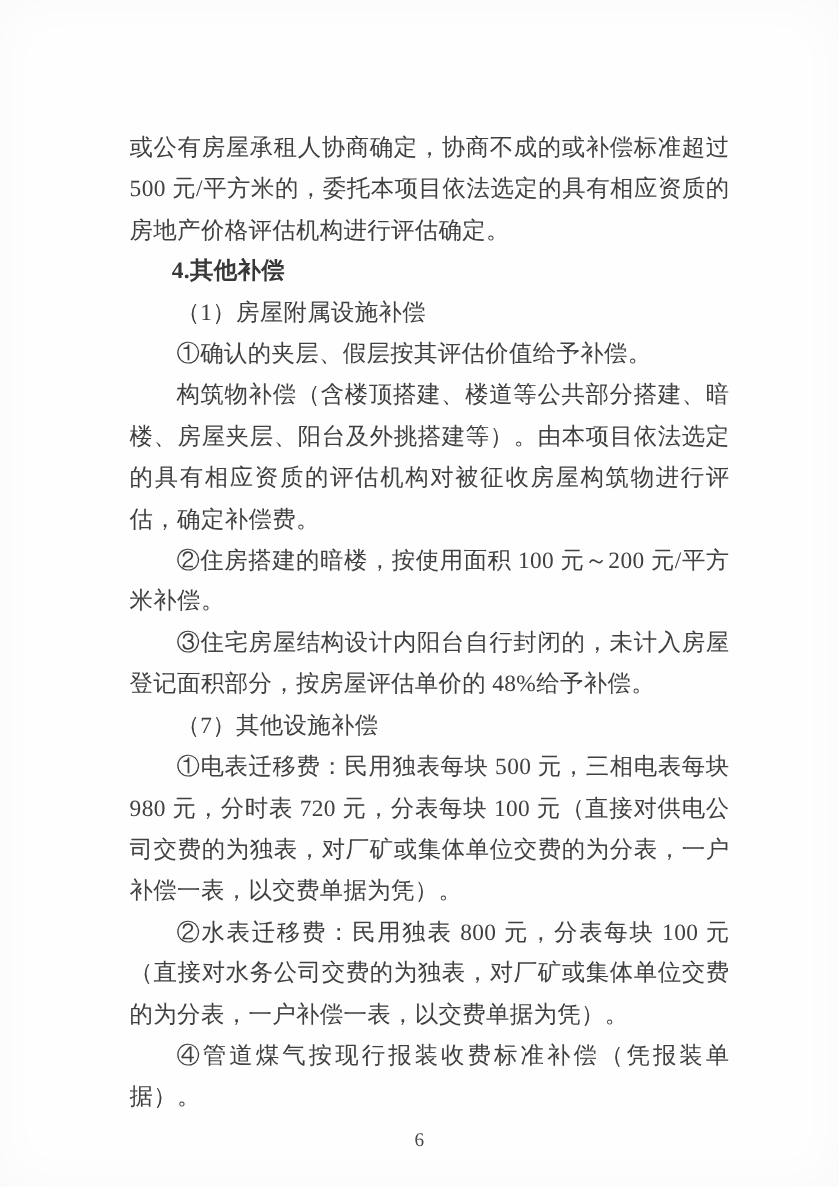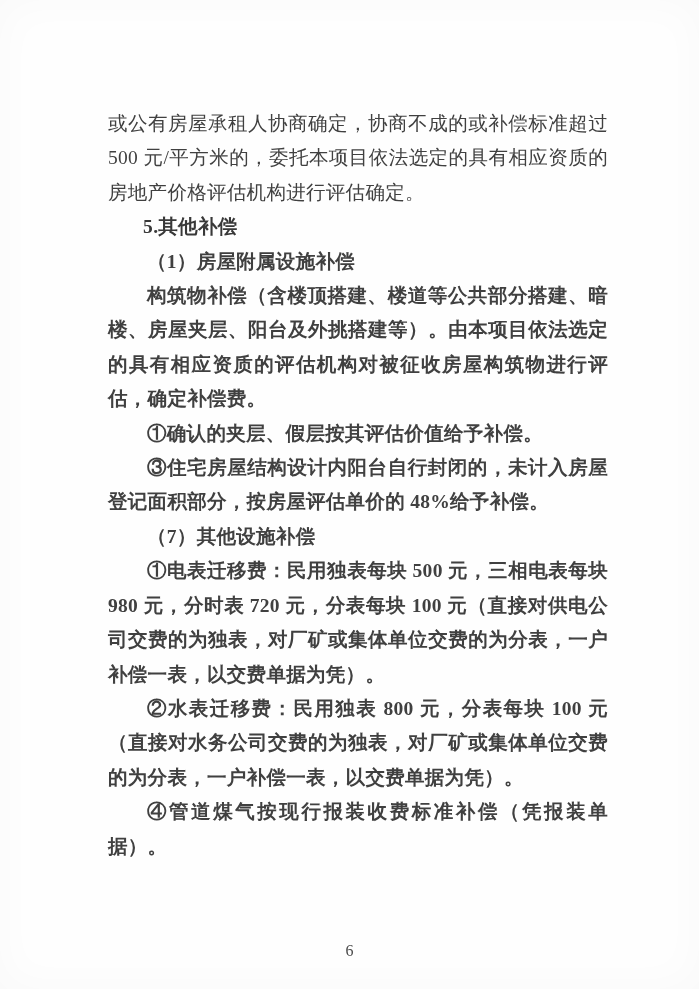--- a/index.html
+++ b/index.html
@@ -26,21 +26,20 @@
   .para {
     margin: 0;
     font-size: 19.5px;
     line-height: 34.4px;
     text-align: justify;
     letter-spacing: 0.3px;
     word-break: break-all;
   }
   .para.indent {
     text-indent: 2em;
-    font-weight: bold;
   }
   .para.heading {
     font-weight: bold;
     text-indent: 1.8em;
     color: #383838;
   }
   .page-number {
     position: absolute;
     left: 0;
     right: 0;
@@ -51,24 +50,25 @@
     color: #4a4a4a;
     letter-spacing: 0;
   }
 </style>
 </head>
 <body>
 
 <div class="scan-page">
   <div class="text-column">
     <p class="para">或公有房屋承租人协商确定，协商不成的或补偿标准超过 500 元/平方米的，委托本项目依法选定的具有相应资质的房地产价格评估机构进行评估确定。</p>
-    <p class="para heading">5.其他补偿</p>
+    <p class="para heading">4.其他补偿</p>
     <p class="para indent">（1）房屋附属设施补偿</p>
+    <p class="para indent">①确认的夹层、假层按其评估价值给予补偿。</p>
     <p class="para indent">构筑物补偿（含楼顶搭建、楼道等公共部分搭建、暗楼、房屋夹层、阳台及外挑搭建等）。由本项目依法选定的具有相应资质的评估机构对被征收房屋构筑物进行评估，确定补偿费。</p>
-    <p class="para indent">①确认的夹层、假层按其评估价值给予补偿。</p>
+    <p class="para indent">②住房搭建的暗楼，按使用面积 100 元～200 元/平方米补偿。</p>
     <p class="para indent">③住宅房屋结构设计内阳台自行封闭的，未计入房屋登记面积部分，按房屋评估单价的 48%给予补偿。</p>
     <p class="para indent">（7）其他设施补偿</p>
     <p class="para indent">①电表迁移费：民用独表每块 500 元，三相电表每块 980 元，分时表 720 元，分表每块 100 元（直接对供电公司交费的为独表，对厂矿或集体单位交费的为分表，一户补偿一表，以交费单据为凭）。</p>
     <p class="para indent">②水表迁移费：民用独表 800 元，分表每块 100 元（直接对水务公司交费的为独表，对厂矿或集体单位交费的为分表，一户补偿一表，以交费单据为凭）。</p>
     <p class="para indent">④管道煤气按现行报装收费标准补偿（凭报装单据）。</p>
   </div>
 
   <div class="page-number">6</div>
 </div>
 

